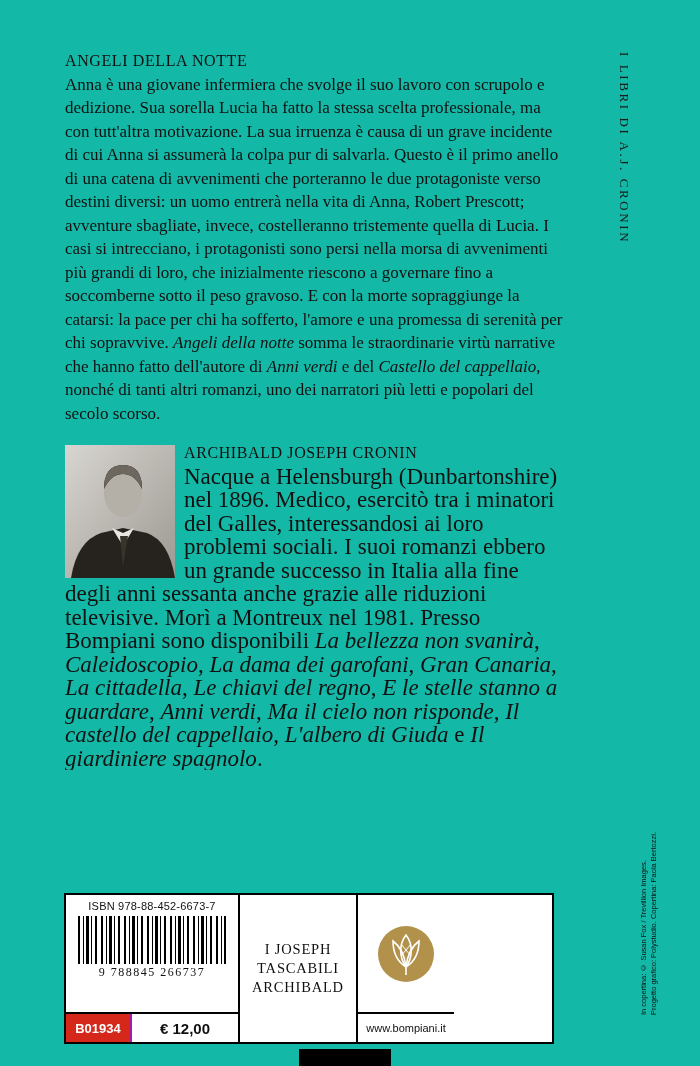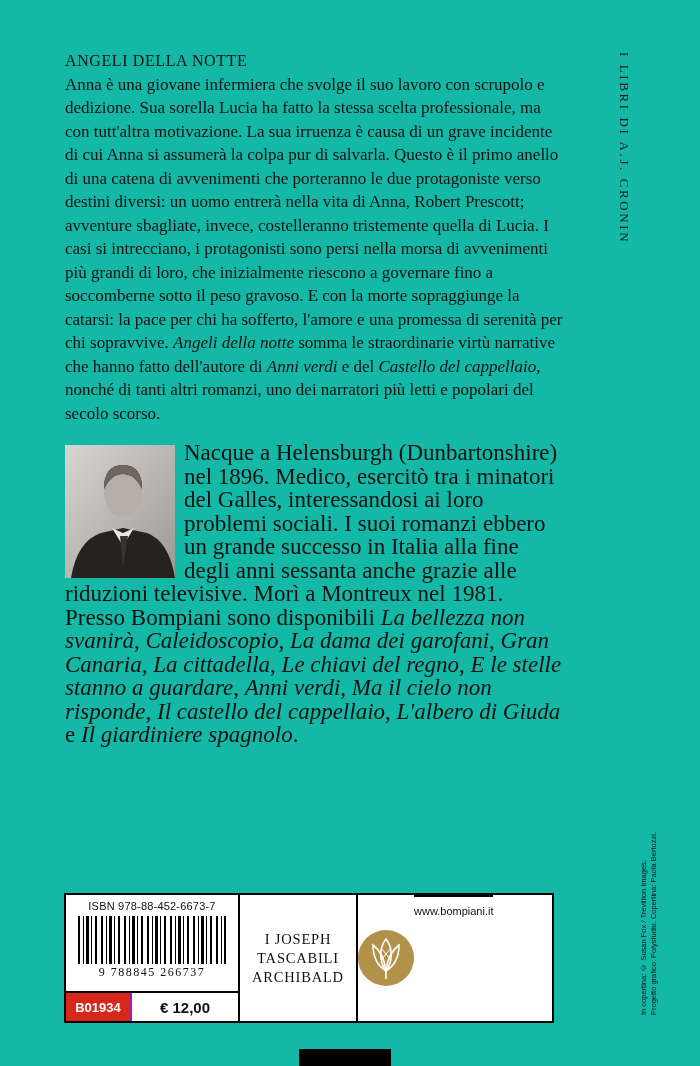--- a/index.html
+++ b/index.html
@@ -33,21 +33,21 @@
   
   .credits {
     position:absolute; top:833px; left:639px; height:182px;
     writing-mode:vertical-rl; transform:rotate(180deg);
     font-family:"Liberation Sans","DejaVu Sans",sans-serif;
     font-size:7.5px; line-height:10px; color:#111; white-space:nowrap;
   }
 
   
   .footer-box {
-    position:absolute; left:64px; top:893px; width:490px; height:130px;
+    position:absolute; left:64px; top:893px; width:490px; height:151px;
     border:2px solid #000; display:flex; background:#fff;
   }
   .cell { height:100%; }
   .cell + .cell { border-left:2px solid #000; }
 
   .cell-barcode { width:172px; display:flex; flex-direction:column; }
   .isbn-area { flex:1; text-align:center; padding-top:5px; }
   .isbn-label { font-family:"Liberation Sans",sans-serif; font-size:11px; letter-spacing:0.2px; }
   .barcode {
     width:148px; height:48px; margin:4px auto 0;
@@ -70,21 +70,21 @@
   .price {
     flex:1; border-left:2px solid #a21caf; display:flex; align-items:center; justify-content:center;
     font-family:"Liberation Sans",sans-serif; font-weight:bold; font-size:15px;
   }
 
   .cell-series {
     width:118px; display:flex; flex-direction:column; justify-content:center; align-items:center;
     font-size:14.5px; line-height:19px; letter-spacing:0.8px; text-align:center;
   }
 
-  .cell-logo { width:98px; display:flex; }
+  .cell-logo { width:98px; display:flex; flex-direction:column; }
   .logo-area { flex:1; display:flex; align-items:center; justify-content:center; }
   .url-row {
     height:30px; border-top:2px solid #000; display:flex; align-items:center; justify-content:center;
     font-family:"Liberation Sans",sans-serif; font-size:11px; color:#111;
   }
 
   .print-mark { position:absolute; left:299px; top:1049px; width:92px; height:17px; background:#000; }
 </style>
 </head>
 <body>
@@ -106,20 +106,21 @@
           </defs>
           <rect width="110" height="133" fill="url(#pbg)"></rect>
           <ellipse cx="58" cy="48" rx="19" ry="24" fill="#b4afa7"></ellipse>
           <path d="M39 44 Q39 20 58 20 Q77 20 77 44 Q70 29 58 29 Q46 29 39 44 Z" fill="#6e6press760" opacity="0.9"></path>
           <path d="M39 44 Q39 20 58 20 Q77 20 77 44 Q70 29 58 29 Q46 29 39 44 Z" fill="#6e6760"></path>
           <path d="M6 133 Q12 96 36 88 L58 83 L82 88 Q104 96 110 133 Z" fill="#26231e"></path>
           <path d="M47 83 L58 101 L69 83 L58 88 Z" fill="#e8e6e0"></path>
           <path d="M55 91 L58 122 L63 91 Z" fill="#38342c"></path>
         </svg>
       </div>
+      <div class="author-name">ARCHIBALD JOSEPH CRONIN</div>
       <p class="author-bio"><span>Nacque a Helensburgh (Dunbartonshire) nel 1896. Medico, esercitò tra i minatori del Galles, interessandosi ai loro problemi sociali. I suoi romanzi ebbero un grande successo in Italia alla fine degli anni sessanta anche grazie alle riduzioni televisive. Morì a Montreux nel 1981. Presso Bompiani sono disponibili </span><span class="it">La bellezza non svanirà</span><span>, </span><span class="it">Caleidoscopio</span><span>, </span><span class="it">La dama dei garofani</span><span>, </span><span class="it">Gran Canaria</span><span>, </span><span class="it">La cittadella</span><span>, </span><span class="it">Le chiavi del regno</span><span>, </span><span class="it">E le stelle stanno a guardare</span><span>, </span><span class="it">Anni verdi</span><span>, </span><span class="it">Ma il cielo non risponde</span><span>, </span><span class="it">Il castello del cappellaio</span><span>, </span><span class="it">L'albero di Giuda</span><span> e </span><span class="it">Il giardiniere spagnolo</span><span>.</span></p>
     </div>
   </div>
 
   <div class="spine">I LIBRI DI A.J. CRONIN</div>
 
   <div class="credits">
     <div>In copertina: © Susan Fox / Trevillion Images.</div>
     <div>Progetto grafico: Polystudio. Copertina: Paola Bertozzi.</div>
   </div>

